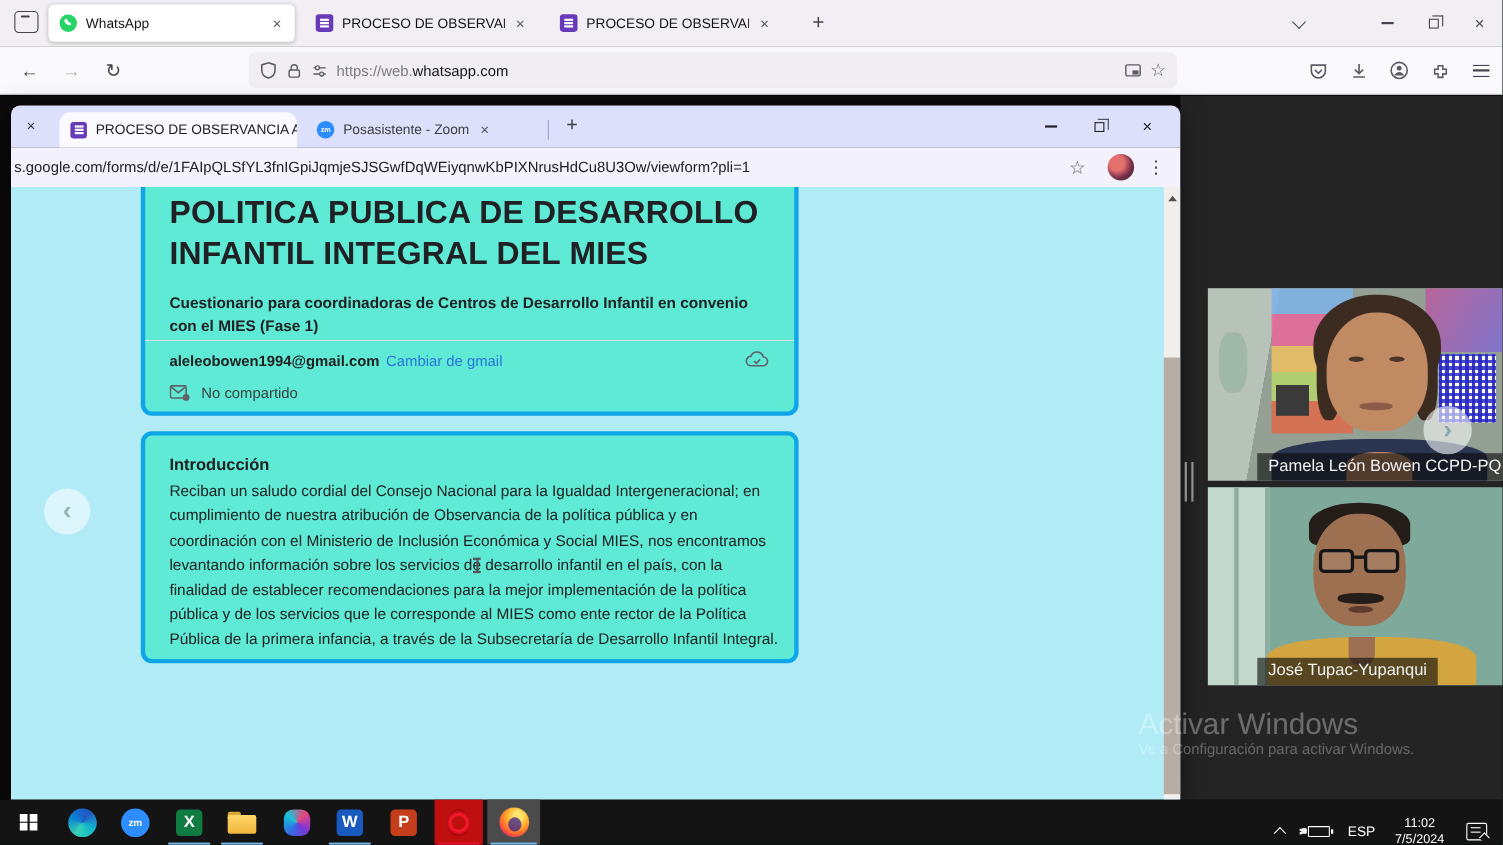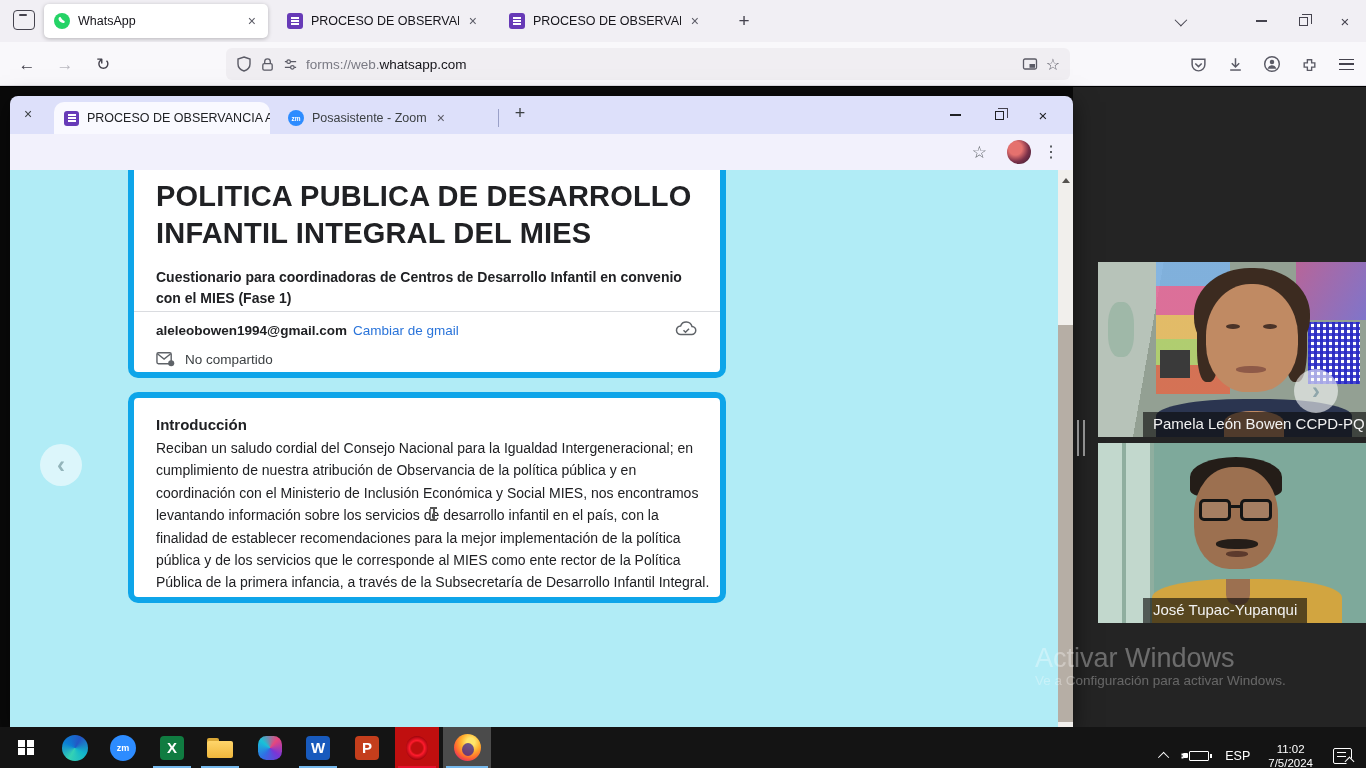--- a/index.html
+++ b/index.html
@@ -56,21 +56,21 @@
   .cr-urlbar{position:absolute;left:0;top:38px;width:100%;height:36px;background:#f2f1fc;display:flex;align-items:center;}
   .cr-url{position:absolute;left:3px;top:10px;font-size:13.5px;color:#202124;white-space:nowrap;}
   .cr-star{position:absolute;right:86px;top:8px;font-size:17px;color:#5f6368;}
   .cr-avatar{position:absolute;right:42px;top:6px;width:24px;height:24px;border-radius:50%;
              background:radial-gradient(circle at 35% 35%,#e5716e 0 30%,#7a3049 60%,#2e1a2e 100%);}
   .cr-dots{position:absolute;right:14px;top:8px;font-size:16px;color:#3c4043;letter-spacing:0;}
 
   .cr-content{position:absolute;left:0;top:74px;width:1063px;height:557px;background:#b1ecf6;overflow:hidden;}
   .nav-circle{position:absolute;width:42px;height:42px;border-radius:50%;background:rgba(255,255,255,.55);
               display:flex;align-items:center;justify-content:center;color:#93b4ba;font-size:24px;font-weight:bold;}
-  .card{position:absolute;left:118px;width:598px;background:#ffffff;border:6px solid #0ea5e9;}
+  .card{position:absolute;left:118px;width:598px;background:#5eead4;border:4px solid #0ea5e9;}
   .card1{top:-6px;height:214px;border-radius:0 0 10px 10px;}
   .form-title{margin:8px 0 0 22px;width:540px;font-size:29px;line-height:37px;font-weight:bold;color:#202124;letter-spacing:.2px;}
   .form-subtitle{margin:15px 0 0 22px;width:545px;font-size:14px;line-height:21px;font-weight:bold;color:#202124;}
   .card1-divider{position:absolute;left:0;right:0;top:141px;border-top:1px solid #dadce0;}
   .email-row{position:absolute;left:22px;top:153px;font-size:13.5px;color:#202124;}
   .email-row b{font-weight:bold;}
   .email-row a{color:#2a74da;text-decoration:none;margin-left:6px;}
   .cloud-ic{position:absolute;right:22px;top:148px;}
   .shared-row{position:absolute;left:22px;top:181px;display:flex;align-items:center;gap:10px;font-size:13.5px;color:#3c4043;}
   .card2{top:222px;height:211px;border-radius:10px;padding:18px 22px;}
@@ -202,21 +202,21 @@
       </svg>
     <svg width="15" height="15" viewBox="0 0 16 16">
         <rect x="3" y="7" width="10" height="7" rx="1.5" fill="none" stroke="#5b5b66" stroke-width="1.4"></rect>
         <path d="M5 7V5a3 3 0 016 0v2" fill="none" stroke="#5b5b66" stroke-width="1.4"></path>
       </svg>
     <svg width="15" height="15" viewBox="0 0 16 16">
         <path d="M2 5h12M2 11h12" stroke="#5b5b66" stroke-width="1.3"></path>
         <circle cx="6" cy="5" r="1.9" fill="#f0eef2" stroke="#5b5b66" stroke-width="1.3"></circle>
         <circle cx="10" cy="11" r="1.9" fill="#f0eef2" stroke="#5b5b66" stroke-width="1.3"></circle>
       </svg>
-    <span class="url-text"><span class="dim">forms://web.</span><span>whatsapp.com</span></span>
+    <span class="url-text"><span class="dim">https://web.</span><span>whatsapp.com</span></span>
     <svg width="16" height="16" viewBox="0 0 16 16">
         <rect x="1.5" y="3" width="13" height="10" rx="1.5" fill="none" stroke="#5b5b66" stroke-width="1.3"></rect>
         <rect x="7.5" y="8" width="5.5" height="3.8" fill="#5b5b66"></rect>
       </svg>
     <span style="font-size:16px;color:#5b5b66;">☆</span>
   </div>
 
   <div class="ff-right">
     <div class="tb-ico">
         <svg width="17" height="17" viewBox="0 0 16 16">
@@ -276,20 +276,21 @@
             <span class="bar-min"></span>
           </div>
         <div class="wc-btn">
             <span class="sq-restore"></span>
           </div>
         <div class="wc-btn">×</div>
       </div>
     </div>
 
     <div class="cr-urlbar">
+      <span class="cr-url">s.google.com/forms/d/e/1FAIpQLSfYL3fnIGpiJqmjeSJSGwfDqWEiyqnwKbPIXNrusHdCu8U3Ow/viewform?pli=1</span>
       <span class="cr-star">☆</span>
       <span class="cr-avatar"></span>
       <span class="cr-dots">⋮</span>
     </div>
 
     <div class="cr-content">
       <div class="nav-circle" style="left:30px;top:274px;">‹</div>
 
       <div class="card card1">
         <div class="form-title">POLITICA PUBLICA DE DESARROLLO INFANTIL INTEGRAL DEL MIES</div>

